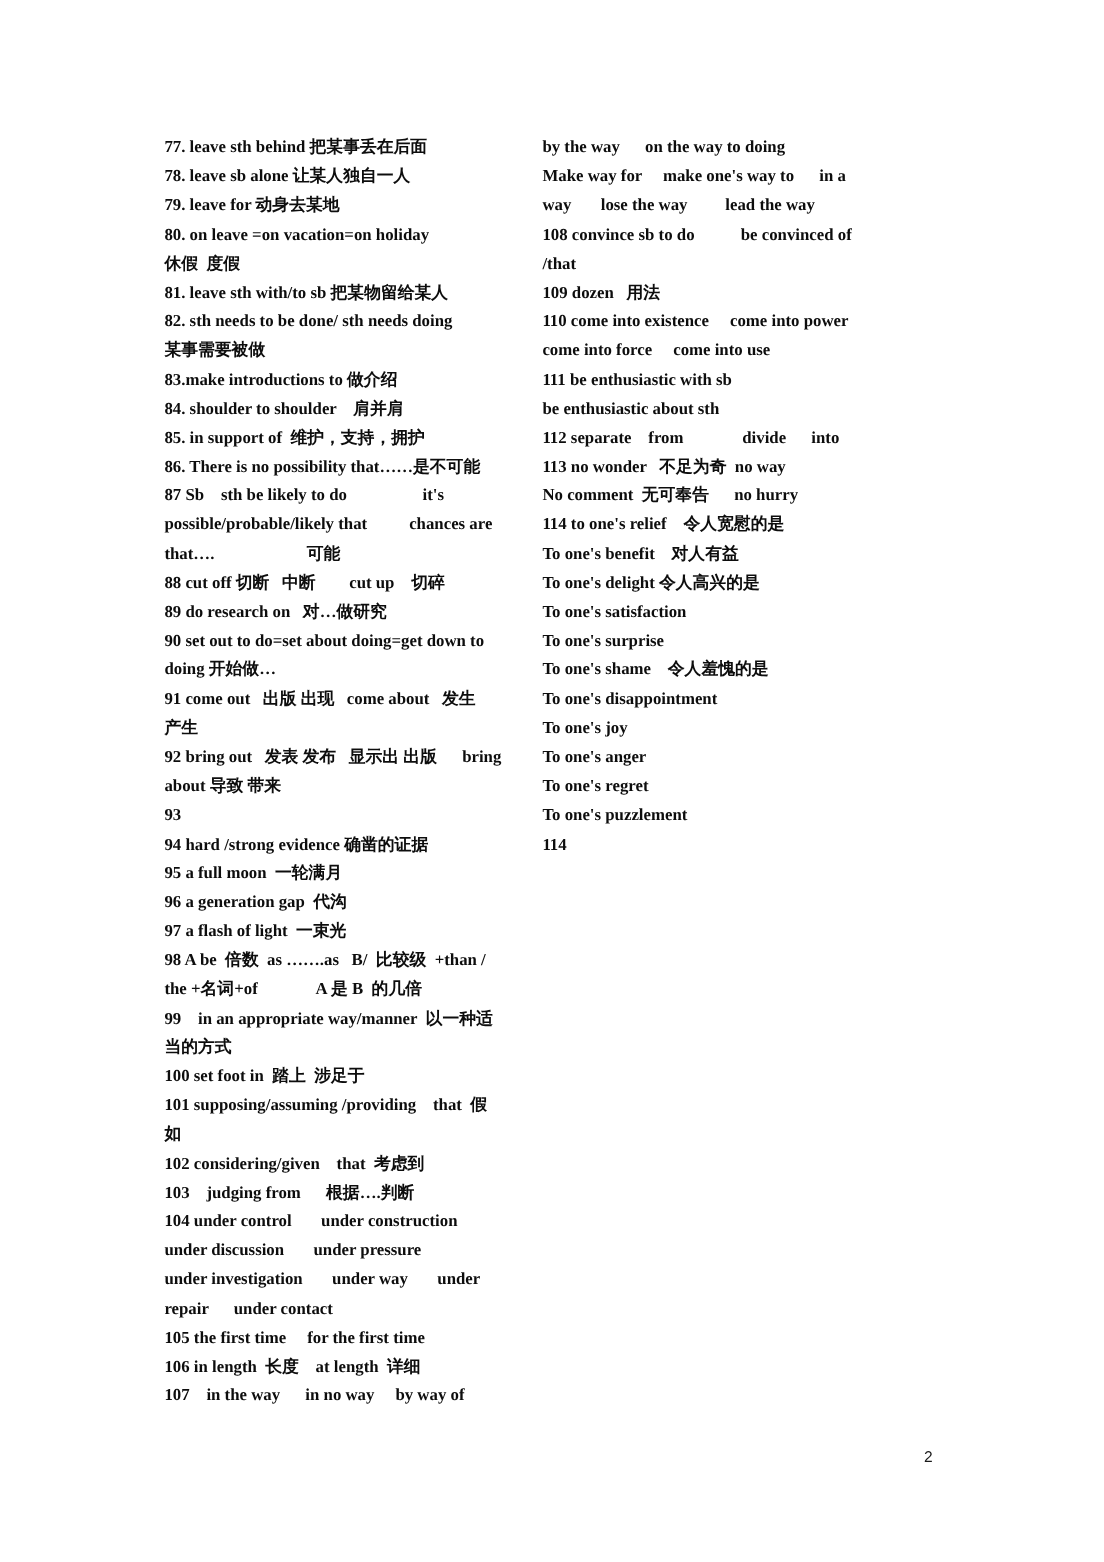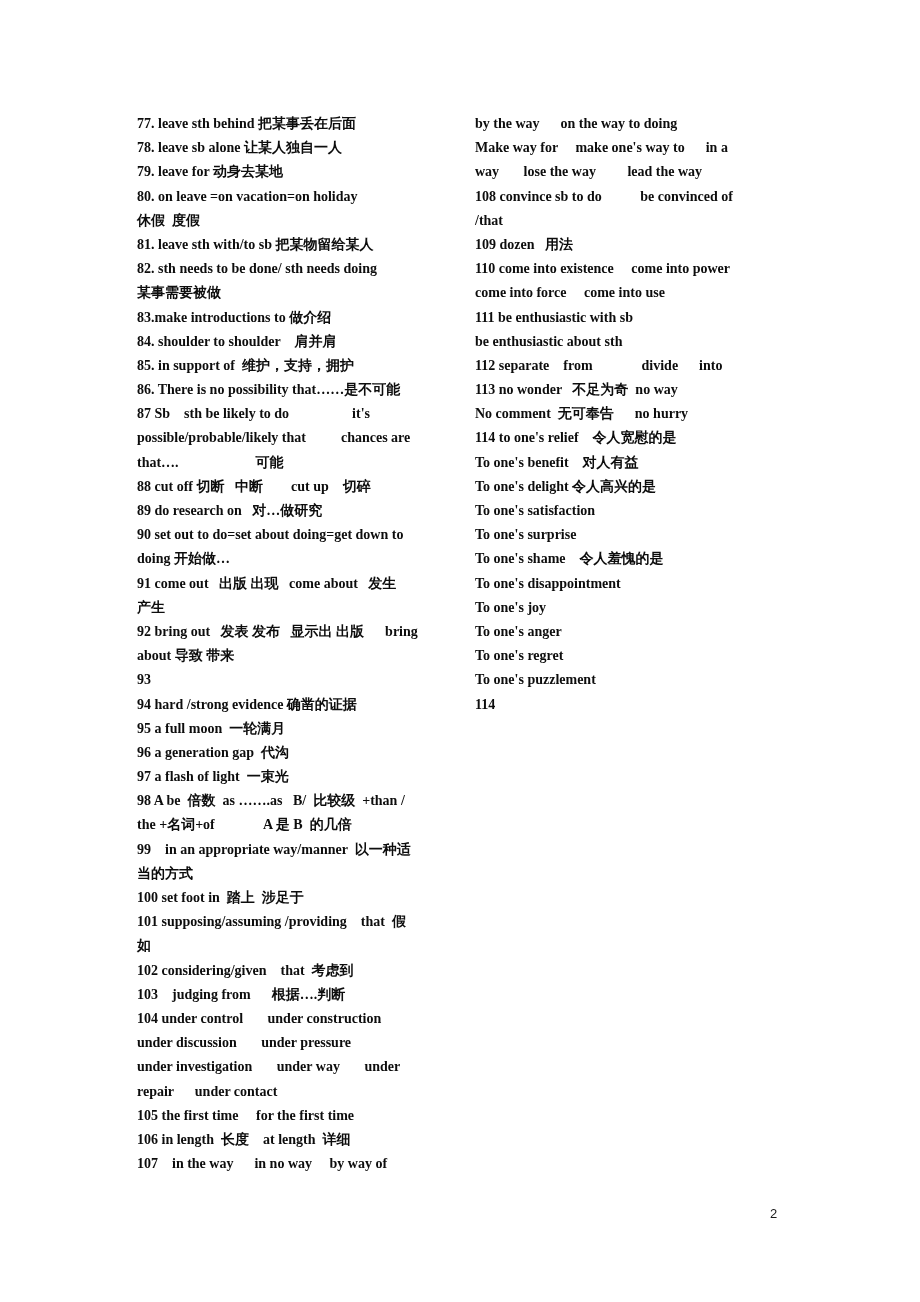--- a/index.html
+++ b/index.html
@@ -24,21 +24,21 @@
     line-height: 24.2px;
     white-space: pre;
     color: #0d0d0d;
     font-weight: bold;
   }
   .col-left {
     left: 137px;
     width: 420px;
   }
   .col-right {
-    left: 475px;
+    left: 452px;
     width: 420px;
   }
   .line {
     white-space: pre;
     height: 24.2px;
   }
   .page-number {
     position: absolute;
     left: 770px;
     top: 1206px;

